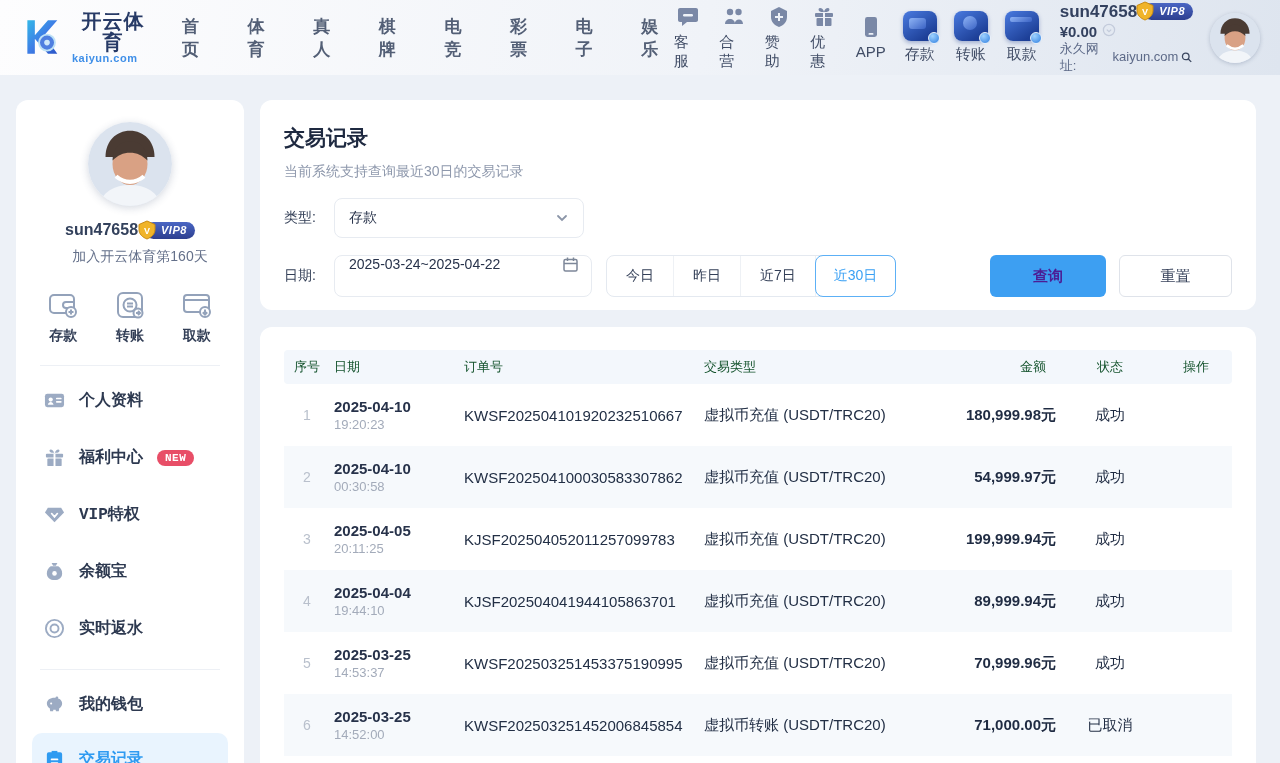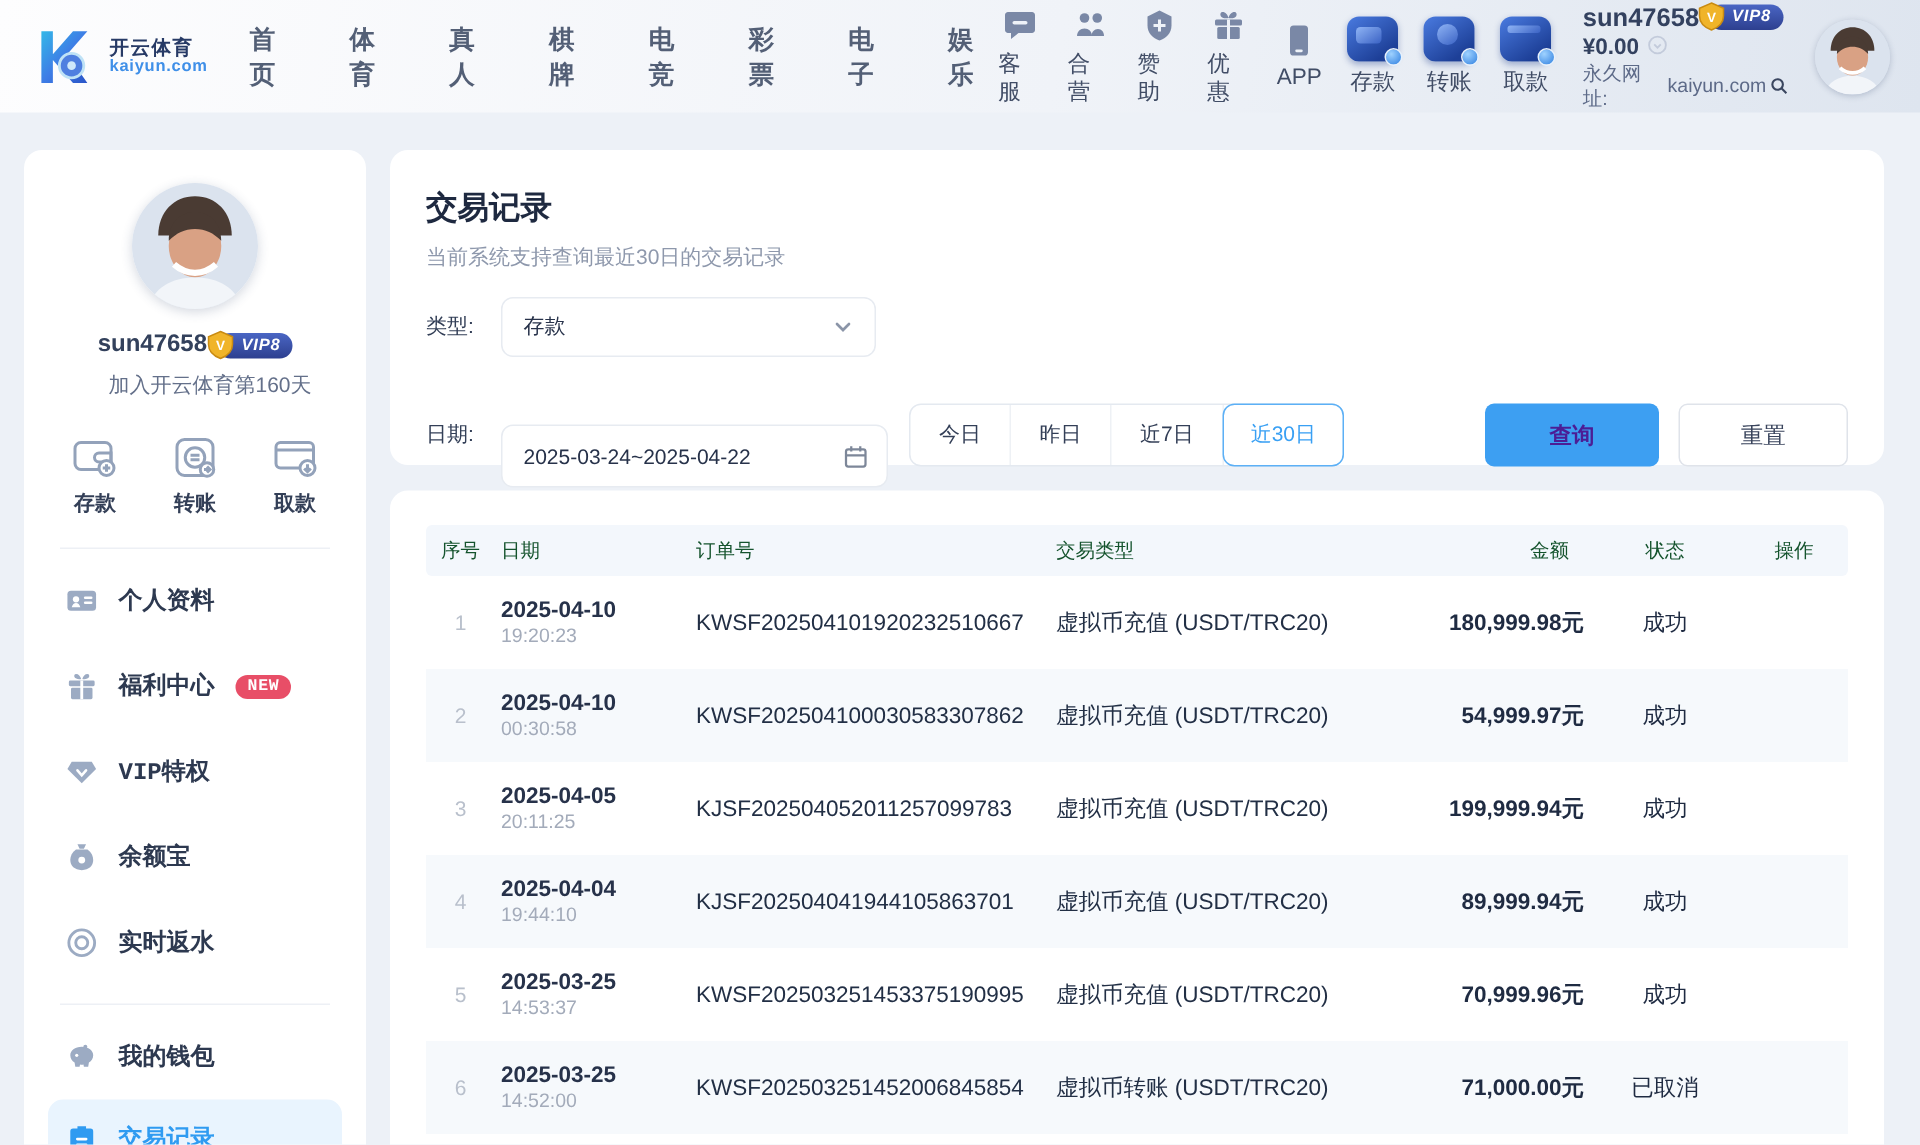--- a/index.html
+++ b/index.html
@@ -5,21 +5,21 @@
   * { margin:0; padding:0; box-sizing:border-box; }
   html,body { width:1280px; height:763px; overflow:hidden; }
   body { font-family:"Liberation Sans","DejaVu Sans",sans-serif; background:#edf1f7; color:#2a3347; }
 
   
   .topbar { height:75px; display:flex; align-items:center; padding:0 20px 0 18px;
     background:linear-gradient(100deg,#fdfdfe 0%,#f0f3f8 55%,#dee5ef 100%); }
   .logo { display:flex; align-items:center; gap:9px; }
   .logo-k { width:46px; height:46px; display:block; }
   .logo-texts { display:flex; flex-direction:column; line-height:1.05; }
-  .logo-cn { font-size:13px; font-weight:bold; color:#273a66; letter-spacing:1px; }
+  .logo-cn { font-size:20px; font-weight:bold; color:#273a66; letter-spacing:1px;text-align:center; }
   .logo-en { font-size:11px; font-weight:bold; color:#3f8fe8; letter-spacing:.5px; }
   .mainnav { display:flex; gap:33px; margin-left:28px; }
   .mainnav .nav-item { font-size:17px; color:#535f76; font-weight:bold; cursor:pointer; }
   .top-right { margin-left:auto; display:flex; align-items:center; gap:17px; }
   .icon-stack { display:flex; flex-direction:column; align-items:center; gap:4px; cursor:pointer; }
   .icon-stack .glyph { width:24px; height:24px; color:#7a88a6; }
   .icon-stack .glyph svg { width:100%; height:100%; }
   .icon-stack .lbl { font-size:15px; color:#414d66; }
   .blue-ico { width:34px; height:30px; border-radius:8px;
     background:linear-gradient(145deg,#4a7be0 0%,#1d3f97 80%); position:relative;
@@ -75,21 +75,21 @@
   .filter-card { height:210px; padding:24px 24px 0; }
   .page-title { font-size:21px; font-weight:bold; color:#1e2940; }
   .page-sub { margin-top:11px; font-size:14px; color:#8e98ac; }
   .frow { display:flex; align-items:center; margin-top:17px; }
   .flabel { width:50px; font-size:14px; color:#333f57; }
   .select-box { width:250px; height:40px; border:1px solid #e7ebf1; border-radius:8px; background:#fff;
     display:flex; align-items:center; justify-content:space-between; padding:0 14px; cursor:pointer; }
   .select-box .sel-val { font-size:14px; color:#27324a; }
   .chev { width:14px; height:14px; color:#8b95a8; }
   .date-box { width:258px; height:42px; border:1px solid #e7ebf1; border-radius:8px; background:#fff;
-    display:flex; align-items:center; padding:0 12px 0 14px; cursor:pointer;margin-top:28px; }
+    display:flex; align-items:flex-start; padding:0 12px 0 14px; cursor:pointer; }
   .date-box input { border:none; outline:none; flex:1; font-size:14px; color:#27324a; background:transparent;
     font-family:"Liberation Sans",sans-serif; }
   .cal-ico { width:17px; height:17px; color:#7d8799; }
   .seg-group { display:flex; align-items:stretch; height:42px; border:1px solid #e4e9f0; border-radius:8px;
     margin-left:14px; background:#fff; overflow:visible;justify-content:center; }
   .seg { padding:0 19px; display:flex; align-items:center; font-size:14px; color:#333f57; cursor:pointer;
     border-right:1px solid #eef1f5; background:transparent; border-top:none; border-bottom:none; border-left:none;
     font-family:"Liberation Sans",sans-serif; }
   .seg:last-child { border-right:none; }
   .seg.selected { border:1px solid #5cb0f6; border-radius:8px; color:#39a0f4; margin:-1px; background:#fff; padding:16px 18px; }

